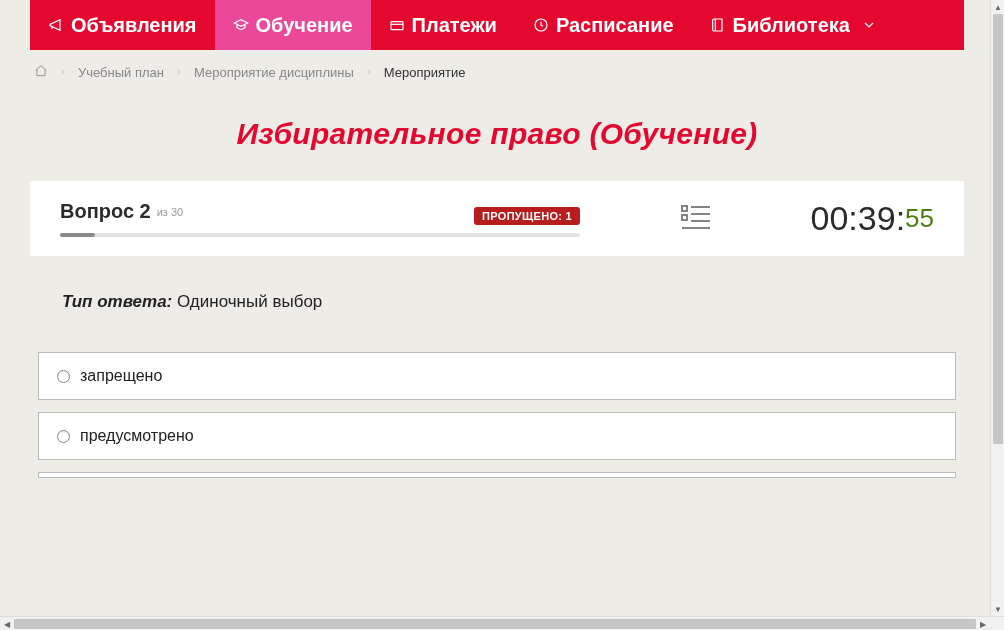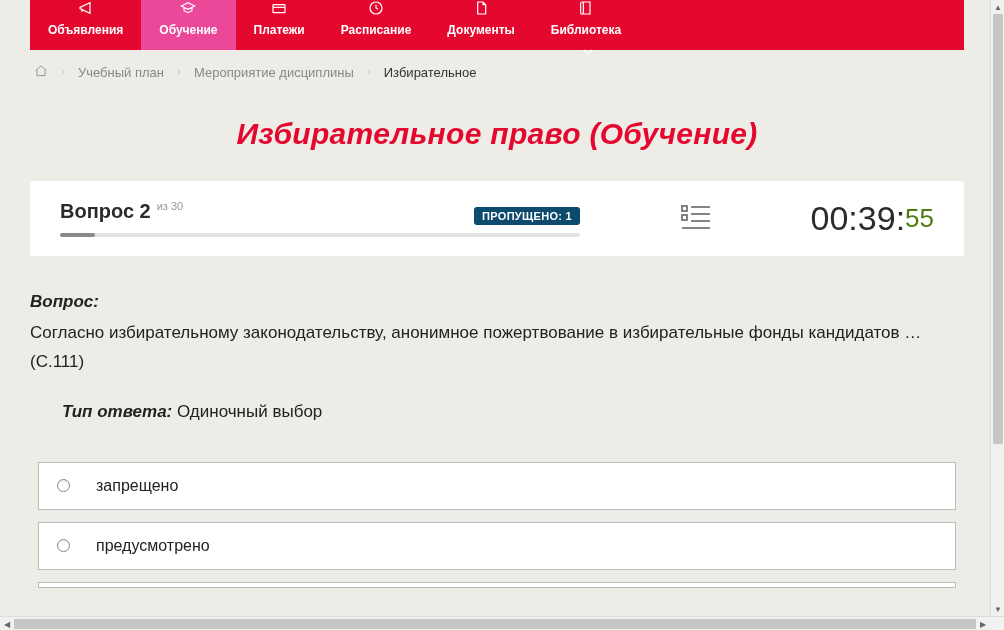--- a/index.html
+++ b/index.html
@@ -28,25 +28,24 @@
       background: #e4082f;
       display: flex;
       align-items: stretch;
       height: 50px;
     }
     .nav-item {
       display: flex;
       align-items: center;
       padding: 0 18px;
       color: #fff;
-      font-size: 12px;
+      font-size: 20px;
       font-weight: 600;
       cursor: pointer;
       gap: 7px;
-      flex-direction: column;
     }
     .nav-item.active {
       background: #ec4899;
     }
     .nav-icon {
       width: 16px;
       height: 16px;
       display: inline-flex;
       align-items: center;
       justify-content: center;
@@ -106,21 +105,21 @@
       padding: 18px 30px;
       border-radius: 2px;
       margin-bottom: 36px;
     }
     .question-progress {
       flex: 0 0 auto;
       width: 520px;
     }
     .question-number {
       display: flex;
-      align-items: flex-start;
+      align-items: center;
       gap: 6px;
       margin-bottom: 10px;
     }
     .question-current {
       font-size: 20px;
       font-weight: 600;
       color: #2b2b2b;
     }
     .question-total {
       font-size: 11px;
@@ -138,21 +137,21 @@
       left: 0;
       top: 0;
       height: 100%;
       background: #8a8a8a;
       border-radius: 2px;
     }
     .skipped-badge {
       position: absolute;
       right: 0;
       bottom: calc(100% + 8px);
-      background: #0c4a6e;
+      background: #b91c1c;
       color: #fff;
       font-size: 11px;
       font-weight: 600;
       padding: 3px 8px;
       border-radius: 3px;
       letter-spacing: 0.3px;
     }
     .list-icon {
       margin-left: 100px;
       cursor: pointer;
@@ -209,21 +208,21 @@
       font-weight: 700;
       margin-left: 32px;
     }
     .answer-option {
       background: #fff;
       border: 1px solid #bbb;
       margin: 0 8px 12px;
       padding: 14px 18px;
       display: flex;
       align-items: center;
-      gap: 26px;
+      gap: 10px;
       cursor: pointer;
     }
     .radio {
       width: 13px;
       height: 13px;
       border: 1px solid #888;
       border-radius: 50%;
       flex-shrink: 0;
       background: #fff;
       box-shadow: inset 0 1px 2px rgba(0,0,0,0.1);
@@ -320,28 +319,20 @@
         <span>Платежи</span>
       </div>
       <div class="nav-item">
         <span class="nav-icon">
           <svg viewBox="0 0 24 24">
               <circle cx="12" cy="12" r="9"></circle>
               <path d="M12 7v5l3 2"></path>
             </svg>
         </span>
         <span>Расписание</span>
-      </div>
-      <div class="nav-item">
-        <span class="nav-icon">
-          <svg viewBox="0 0 24 24">
-              <path d="M7 3h8l4 4v14H7V3z M15 3v4h4"></path>
-            </svg>
-        </span>
-        <span>Документы</span>
       </div>
       <div class="nav-item">
         <span class="nav-icon">
           <svg viewBox="0 0 24 24">
               <path d="M4 5a2 2 0 012-2h12v18H6a2 2 0 01-2-2V5z M8 3v18"></path>
             </svg>
         </span>
         <span>Библиотека</span>
         <span class="nav-icon chevron-down">
           <svg viewBox="0 0 24 24">
@@ -367,21 +358,21 @@
         <svg viewBox="0 0 24 24">
             <path d="M9 6l6 6-6 6"></path>
           </svg>
       </span>
       <span class="breadcrumb-link">Мероприятие дисциплины</span>
       <span class="breadcrumb-sep">
         <svg viewBox="0 0 24 24">
             <path d="M9 6l6 6-6 6"></path>
           </svg>
       </span>
-      <span class="breadcrumb-current">Избирательное</span>
+      <span class="breadcrumb-current">Мероприятие</span>
     </div>
 
     <h1 class="page-title">Избирательное право (Обучение)</h1>
 
     <div class="status-card">
       <div class="question-progress">
         <div class="question-number">
           <span class="question-current">Вопрос 2</span>
           <span class="question-total">из 30</span>
         </div>
@@ -399,25 +390,20 @@
           <line x1="11" y1="18" x2="30" y2="18"></line>
           <line x1="2" y1="25" x2="30" y2="25"></line>
         </svg>
       </div>
       <div class="timer">
         <span class="timer-main">00:39:</span>
           <span class="timer-sec">55</span>
       </div>
     </div>
 
-    <div class="question-block">
-      <div class="q-label">Вопрос:</div>
-      <div class="q-text">Согласно избирательному законодательству, анонимное пожертвование в избирательные фонды кандидатов …</div>
-      <div class="q-ref">(С.111)</div>
-    </div>
 
     <div class="answer-type-block">
       <span class="answer-type-label">Тип ответа:</span>
       <span>Одиночный выбор</span>
     </div>
 
     <div class="answer-option">
       <span class="radio"></span>
       <span class="option-text">запрещено</span>
     </div>

